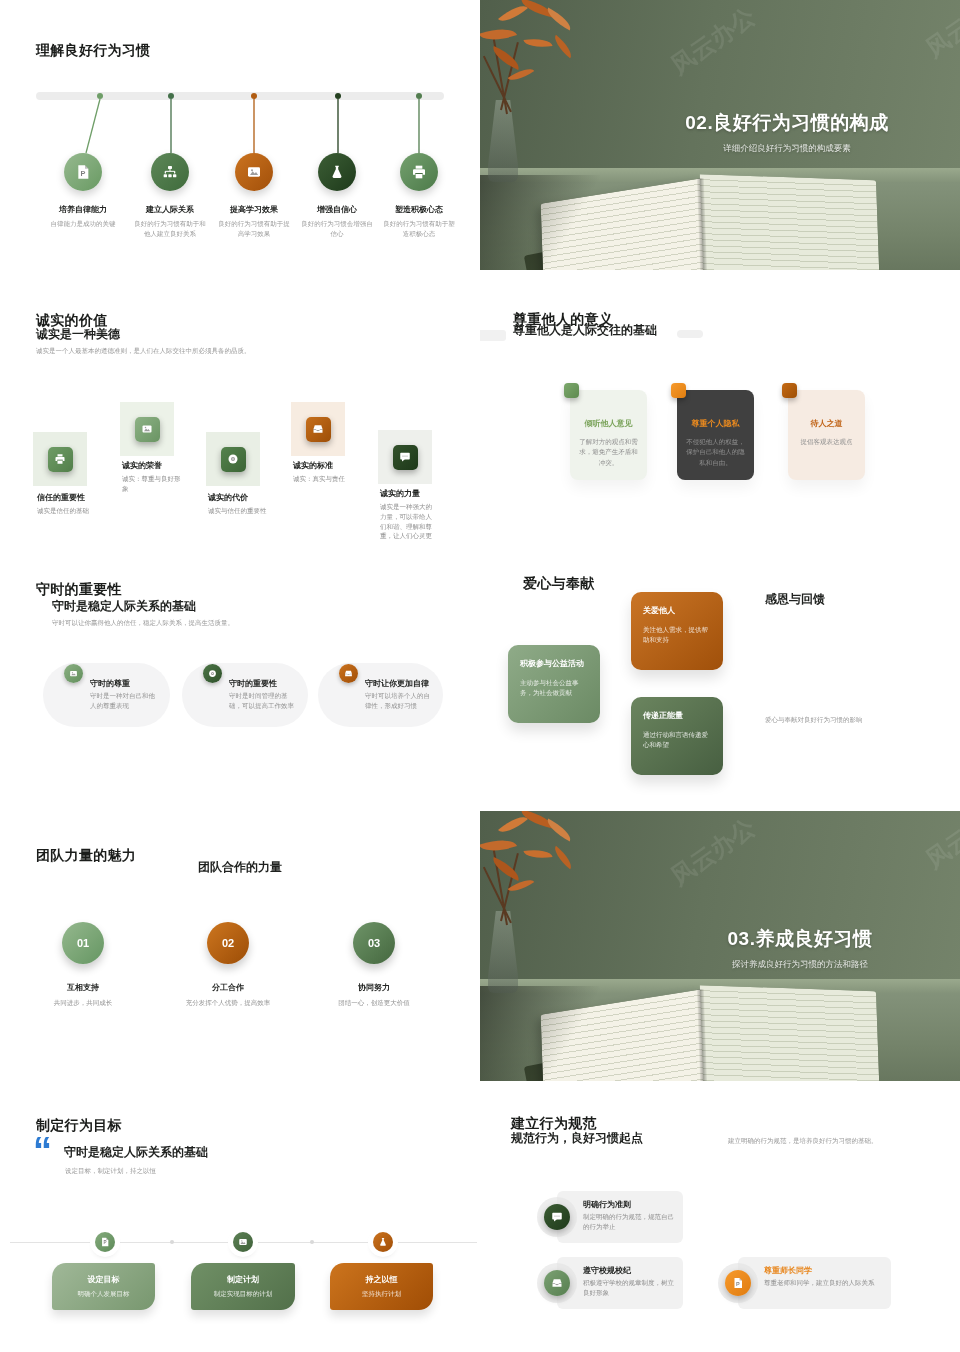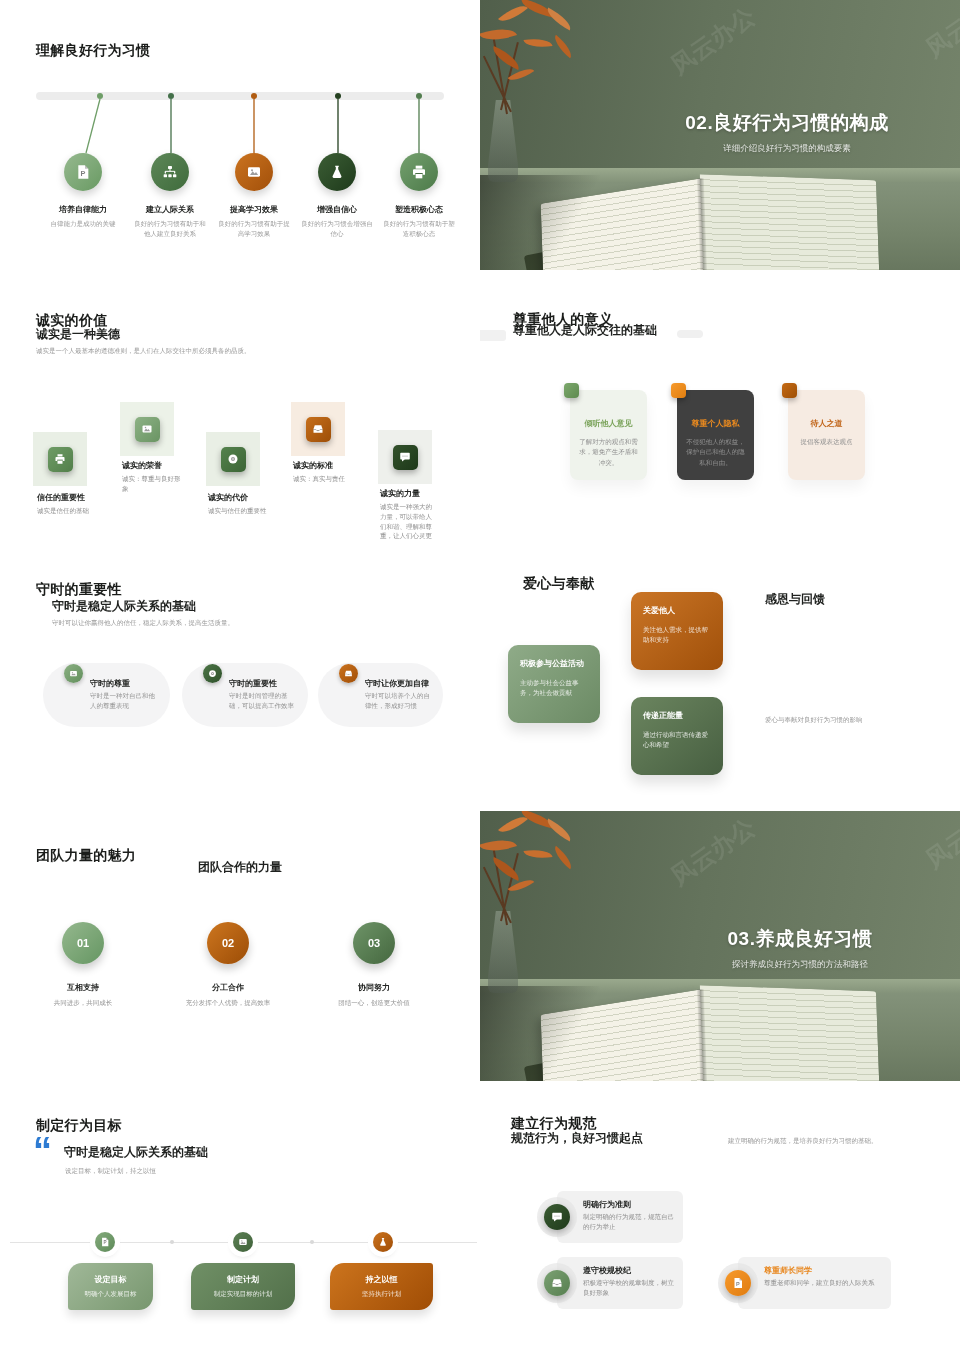--- a/index.html
+++ b/index.html
@@ -453,21 +453,21 @@
           <path d="M6 16.5l4-5.5 3 3.2 2-2.2 3.2 4.5z" fill="rgba(0,0,0,.38)"></path>
           <circle cx="9" cy="9.2" r="1.5" fill="rgba(0,0,0,.38)"></circle>
         </svg>
       </div>
     <div class="step-ic" style="left:373px;background:linear-gradient(135deg,#cb731f,#a04e07)">
         <svg viewBox="0 0 24 24">
           <path d="M9.3 2.5h5.4V4l-.9.6v3.2l4.7 10.2a2 2 0 0 1-1.8 2.9H7.3a2 2 0 0 1-1.8-2.9l4.7-10.2V4.6L9.3 4z" fill="currentColor"></path>
         </svg>
       </div>
 
-    <div class="scard" style="left:68px;width:85px;background:linear-gradient(135deg,#a0b898,#78976f)">
+    <div class="scard" style="left:52px;width:103px;background:linear-gradient(135deg,#a0b898,#78976f)">
       <div class="sc-t">设定目标</div>
       <div class="sc-d">明确个人发展目标</div>
     </div>
     <div class="scard" style="left:191px;width:104px;background:linear-gradient(135deg,#70906 6,#52704a);background:linear-gradient(135deg,#709066,#52704a)">
       <div class="sc-t">制定计划</div>
       <div class="sc-d">制定实现目标的计划</div>
     </div>
     <div class="scard" style="left:330px;width:103px;background:linear-gradient(135deg,#cc741d,#a04d05)">
       <div class="sc-t">持之以恒</div>
       <div class="sc-d">坚持执行计划</div>

